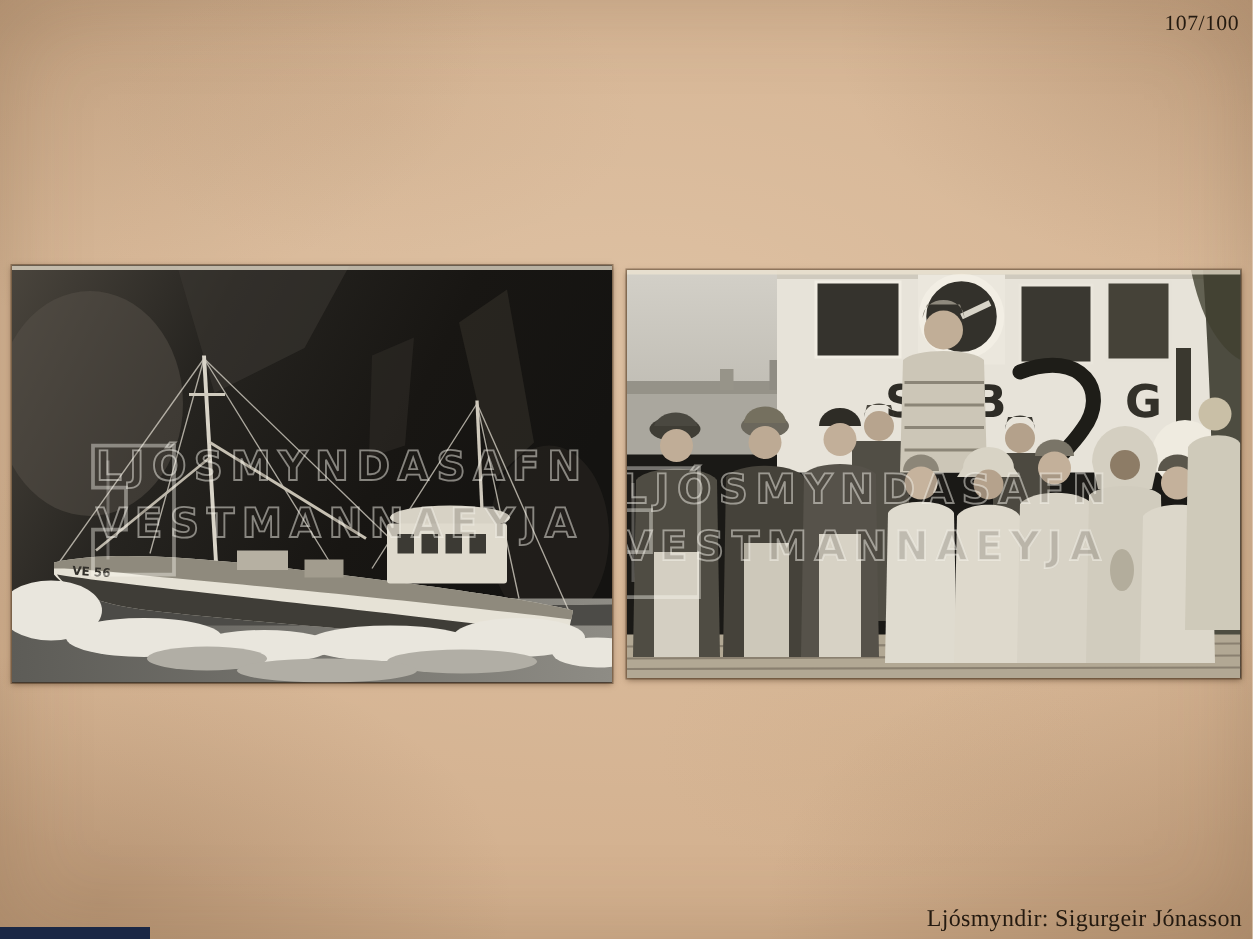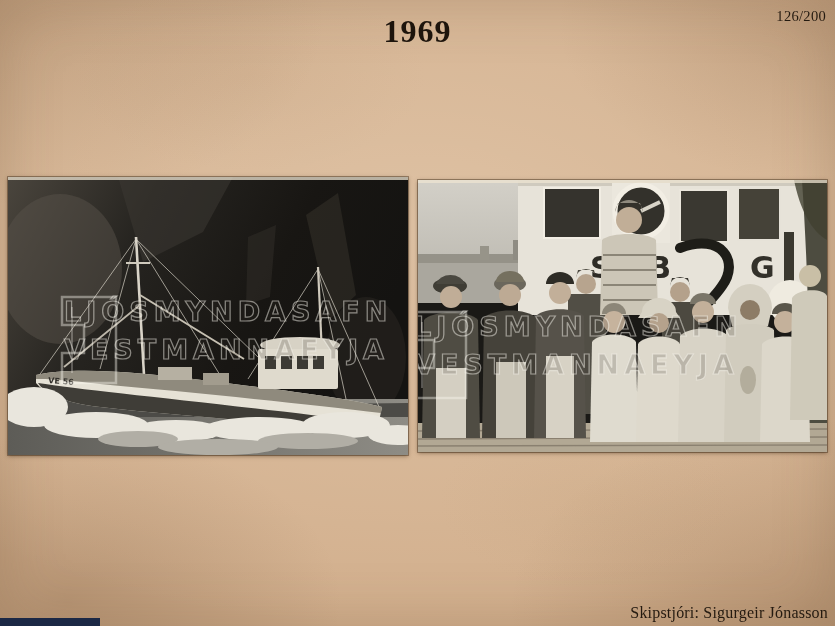--- a/index.html
+++ b/index.html
@@ -56,22 +56,21 @@
     color:transparent;-webkit-text-stroke:1.2px rgba(252,250,242,0.48);
     text-shadow:0 0 1px rgba(50,45,38,0.18);
   }
   .corner-bar{position:absolute;left:0;bottom:0;width:100px;height:8px;background:#1b2845;}
 </style>
 </head>
 <body>
 
 <div class="slide">
 
-  <div class="counter">126/200</div>
-  <h1 class="title">1969</h1>
+  <div class="counter">107/100</div>
 
   <div class="photo photo-left">
     <div class="paper-edge"></div>
     <svg width="400" height="278" viewBox="0 0 400 278" preserveAspectRatio="none">
       <defs>
         <linearGradient id="rockbg" x1="0" y1="0" x2="1" y2="0.35">
           <stop offset="0" stop-color="#4a453d"></stop>
           <stop offset="0.35" stop-color="#262420"></stop>
           <stop offset="0.7" stop-color="#181613"></stop>
           <stop offset="1" stop-color="#141311"></stop>
@@ -258,15 +257,15 @@
         <path d="M8,4 H62 V90 H8 V60 H30 V32 H8 Z" fill="none" stroke="rgba(252,250,242,0.45)" stroke-width="2.5"></path>
         <path d="M18,14 V80" fill="none" stroke="rgba(252,250,242,0.3)" stroke-width="2"></path>
       </svg>
       <span class="wm-text">
         <span class="wm-line">LJÓSMYNDASAFN</span>
         <span class="wm-line">VESTMANNAEYJA</span>
       </span>
     </div>
   </div>
 
-  <p class="credit">Skipstjóri: Sigurgeir Jónasson</p>
+  <p class="credit">Ljósmyndir: Sigurgeir Jónasson</p>
   <div class="corner-bar"></div>
 </div>
 
 </body></html>

